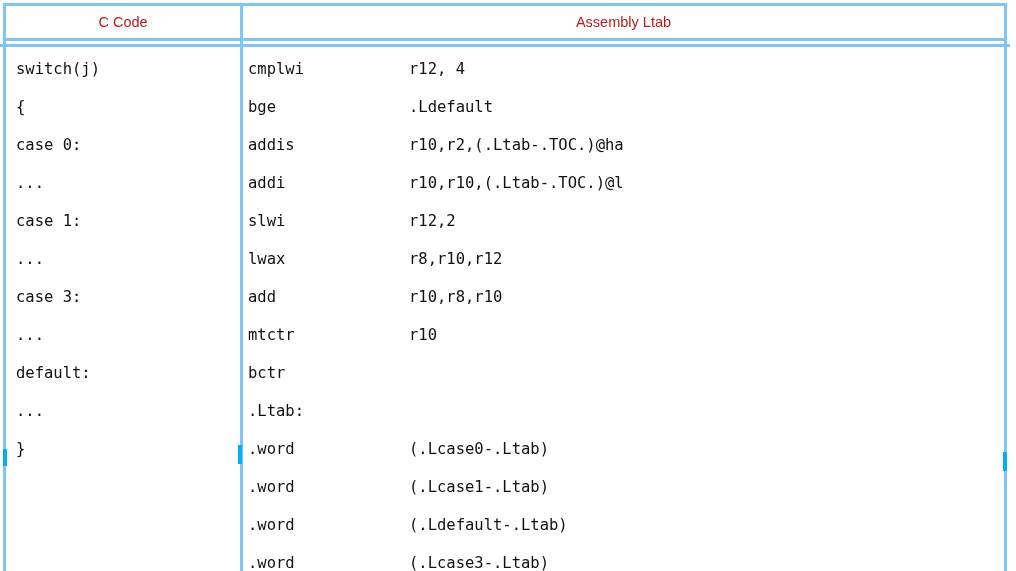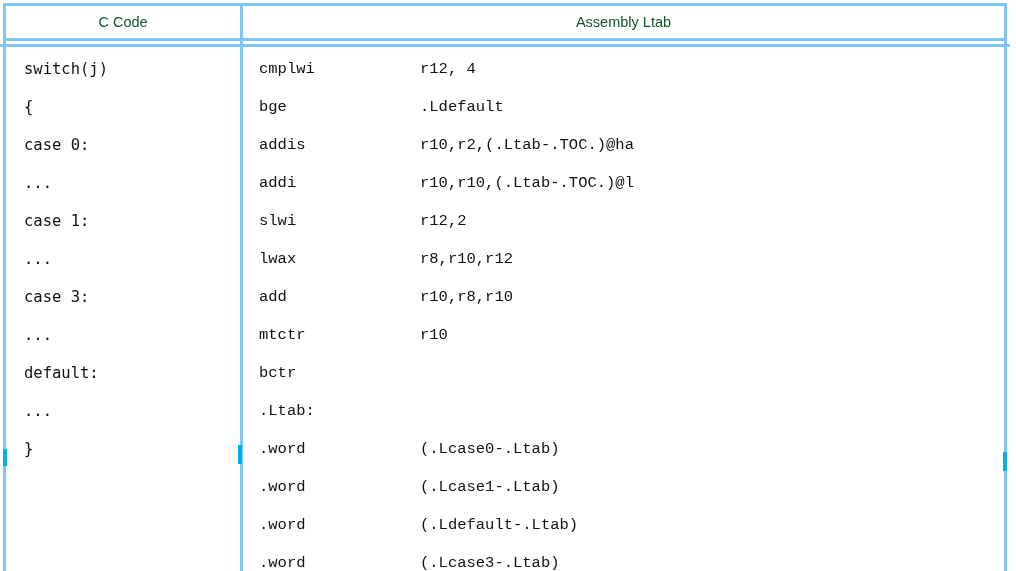--- a/index.html
+++ b/index.html
@@ -41,21 +41,21 @@
   .col-asm  { width: auto;  }
 
   
   thead th {
     padding: 0;
     margin: 0;
     height: 35px;
     font-family: "Liberation Sans", sans-serif;
     font-size: 14.5px;
     font-weight: normal;
-    color: #14532d;
+    color: #b91c1c;
     text-align: center;
     vertical-align: middle;
     background: #ffffff;
     box-sizing: border-box;
   }
   th.th-c {
     border-right: 3px solid #7dc6f7;
     border-bottom: 3px solid #7dc6f7;
   }
   th.th-asm {
@@ -91,30 +91,29 @@
   .code-block {
     font-family: "DejaVu Sans Mono", "Liberation Mono", monospace;
     font-size: 15.5px;
     line-height: 38px;
     color: #111111;
     white-space: pre;
   }
 
   .c-line {
     display: block;
-    padding-left: 18px;
+    padding-left: 10px;
     height: 38px;
   }
 
   .asm-line {
     display: block;
     height: 38px;
-    padding-left: 16px;
+    padding-left: 5px;
     position: relative;
-    font-family: Liberation Mono, monospace;
   }
   .asm-mn {
     display: inline-block;
     width: 161px;
   }
   .asm-op {
     display: inline-block;
   }
 
   

